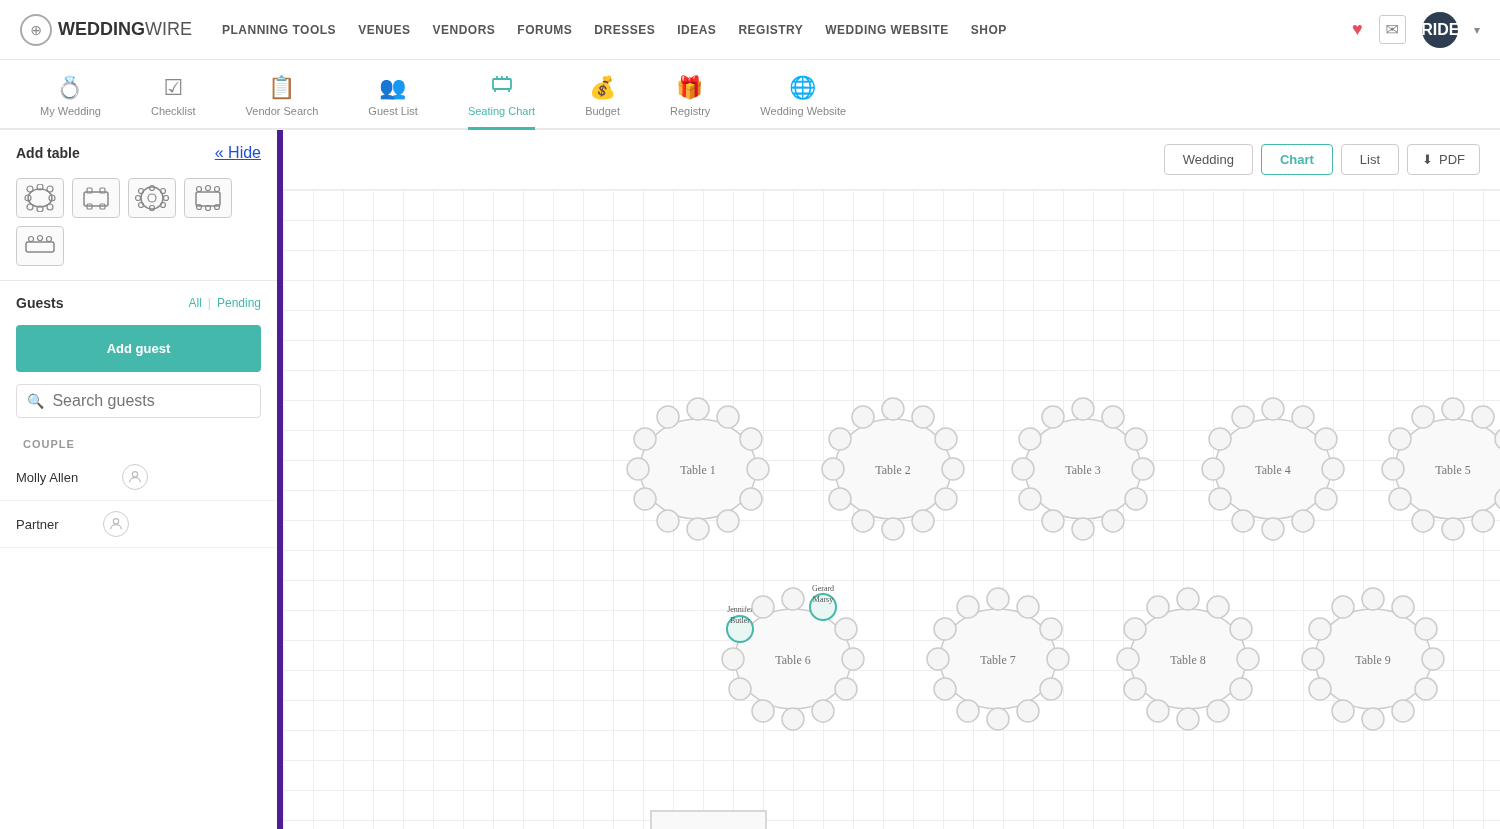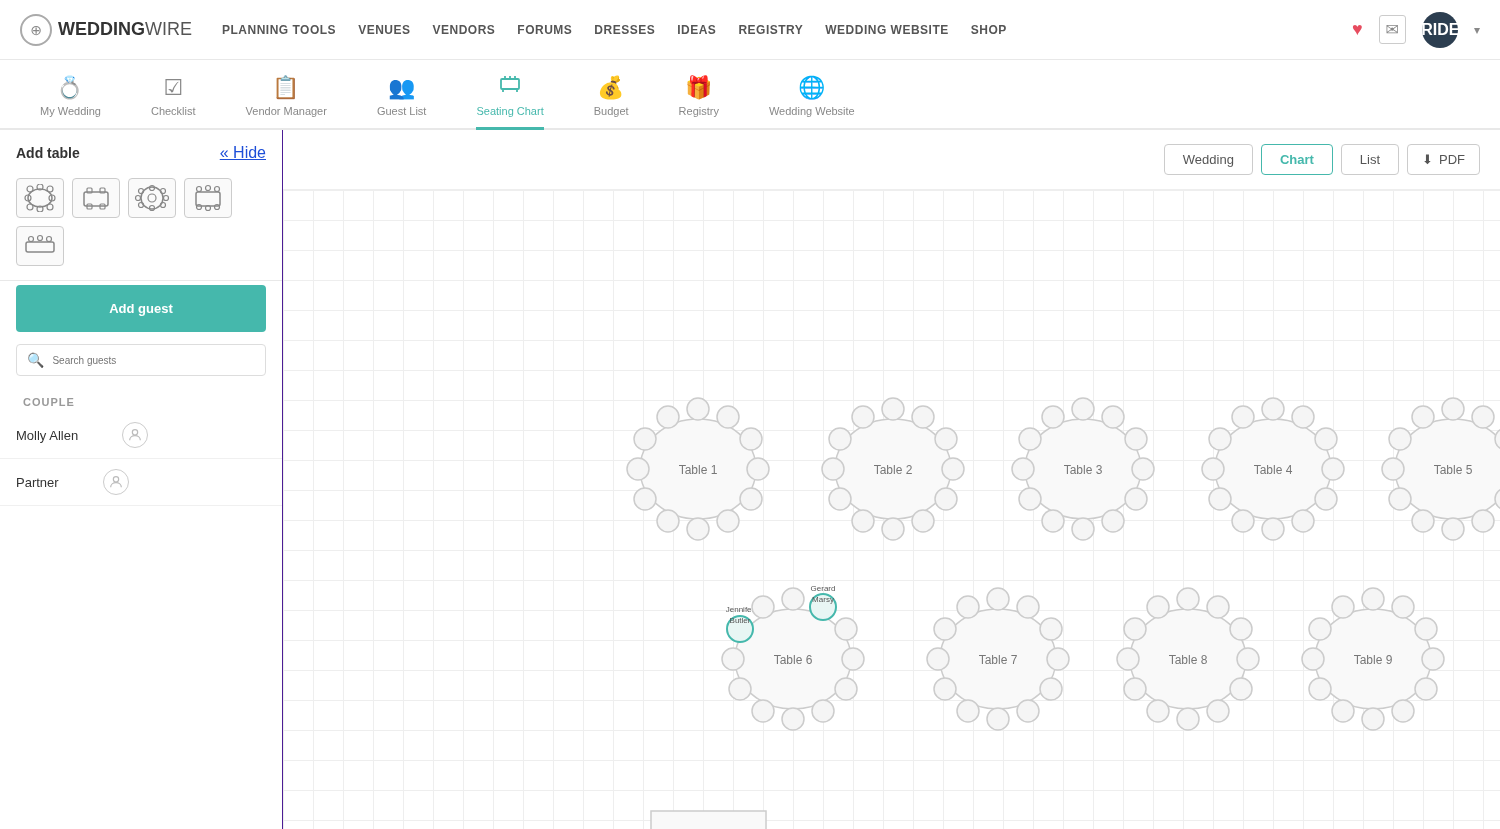--- a/index.html
+++ b/index.html
@@ -48,21 +48,21 @@
     }
     .nav-item.active { color: #45b8ac; border-bottom: 3px solid #45b8ac; }
     .nav-item .icon { font-size: 22px; }
     .nav-item .label { font-size: 11px; font-weight: 500; white-space: nowrap; }
 
     
     .main { display: flex; height: calc(829px - 60px - 70px); }
 
     
     .sidebar {
-      width: 283px; min-width: 283px; border-right: 1px solid #4c1d95;
+      width: 283px; min-width: 283px; border-right: 6px solid #4c1d95;
       display: flex; flex-direction: column; background: #fff; overflow-y: auto;
     }
     .sidebar-header {
       display: flex; align-items: center; justify-content: space-between;
       padding: 14px 16px 10px;
     }
     .add-table-title { font-size: 14px; font-weight: 600; color: #333; }
     .hide-btn { font-size: 16px; color: #1d4ed8; cursor: pointer; display: flex; align-items: center; gap: 4px; text-decoration: underline; }
     .table-icons { display: flex; gap: 8px; padding: 6px 16px 14px; flex-wrap: wrap; }
     .table-icon-btn {
@@ -82,21 +82,21 @@
     .add-guest-btn {
       margin: 4px 16px 12px; padding: 16px;
       background: #45b8ac; color: #fff; border: none; border-radius: 4px;
       font-size: 13px; font-weight: 600; cursor: pointer; width: calc(100% - 32px);
     }
     .search-box {
       margin: 0 16px 12px; display: flex; align-items: center;
       border: 1px solid #ddd; border-radius: 4px; padding: 7px 10px; gap: 8px;
     }
     .search-icon { color: #bbb; font-size: 14px; }
-    .search-input { border: none; outline: none; font-size: 10px; color: #0f172a; flex: 1; background: transparent; }
+    .search-input { border: none; outline: none; font-size: 16px; color: #0f172a; flex: 1; background: transparent; }
     .section-label {
       font-size: 11px; font-weight: 700; color: #999; letter-spacing: 1px;
       padding: 8px 23px 4px;
     }
     .guest-row {
       display: flex; align-items: center; 
       padding: 10px 16px; border-bottom: 1px solid #f0f0f0; cursor: pointer; gap: 44px;
     }
     .guest-name { font-size: 13px; color: #333; }
     .guest-avatar-icon { width: 26px; height: 26px; border: 1.5px solid #ccc; border-radius: 50%; display: flex; align-items: center; justify-content: center; color: #ccc; font-size: 14px; }
@@ -119,20 +119,21 @@
       font-size: 13px; color: #555; cursor: pointer; background: #fff;
     }
 
     
     .grid-canvas {
       flex: 1; overflow: auto; position: relative;
       background-image:
         linear-gradient(#eee 1px, transparent 1px),
         linear-gradient(90deg, #eee 1px, transparent 1px);
       background-size: 30px 30px;
+      font-family: Liberation Serif, serif;
     }
   </style>
 </head>
 <body>
 
 <nav class="top-nav">
   <a class="logo" href="#">
     <div class="logo-ring">⊕</div>
     <span class="logo-text">
       <span>WEDDING</span>WIRE
@@ -161,21 +162,21 @@
   <a class="nav-item">
     <span class="icon">💍</span>
     <span class="label">My Wedding</span>
   </a>
   <a class="nav-item">
     <span class="icon">☑</span>
     <span class="label">Checklist</span>
   </a>
   <a class="nav-item">
     <span class="icon">📋</span>
-    <span class="label">Vendor Manager</span>
+    <span class="label">Vendor Search</span>
   </a>
   <a class="nav-item">
     <span class="icon">👥</span>
     <span class="label">Guest List</span>
   </a>
   <a class="nav-item active">
     <span class="icon">
       <svg width="24" height="24" viewBox="0 0 24 24" fill="none" stroke="#45b8ac" stroke-width="1.8">
         <rect x="3" y="8" width="18" height="10" rx="1"></rect>
         <line x1="7" y1="8" x2="7" y2="5"></line>
@@ -262,20 +263,28 @@
           <rect x="4" y="10" width="28" height="10" rx="2" fill="none" stroke="#888" stroke-width="1.5"></rect>
           <circle cx="9" cy="7" r="2.5" fill="none" stroke="#888" stroke-width="1.2"></circle>
           <circle cx="18" cy="6" r="2.5" fill="none" stroke="#888" stroke-width="1.2"></circle>
           <circle cx="27" cy="7" r="2.5" fill="none" stroke="#888" stroke-width="1.2"></circle>
         </svg>
       </div>
     </div>
 
     <div class="sidebar-divider"></div>
 
+    <div class="guests-header">
+      <span class="guests-title">Guests</span>
+      <div class="filter-btns">
+        <span class="filter-btn">All</span>
+        <span class="filter-sep">|</span>
+        <span class="filter-btn">Pending</span>
+      </div>
+    </div>
 
     <button class="add-guest-btn">Add guest</button>
 
     <div class="search-box">
       <span class="search-icon">🔍</span>
       <input class="search-input" type="text" placeholder="Search guests" style="">
     </div>
 
     <div class="section-label">COUPLE</div>
 

